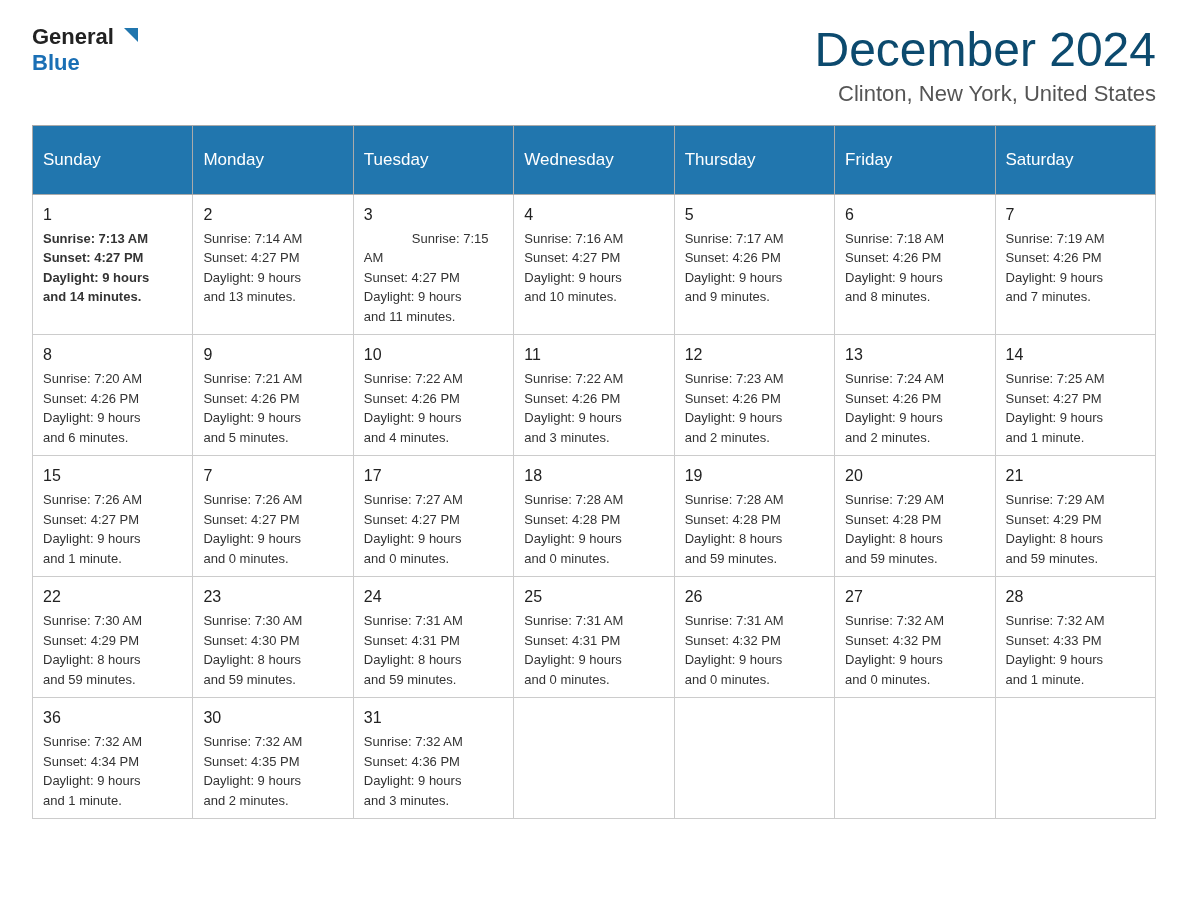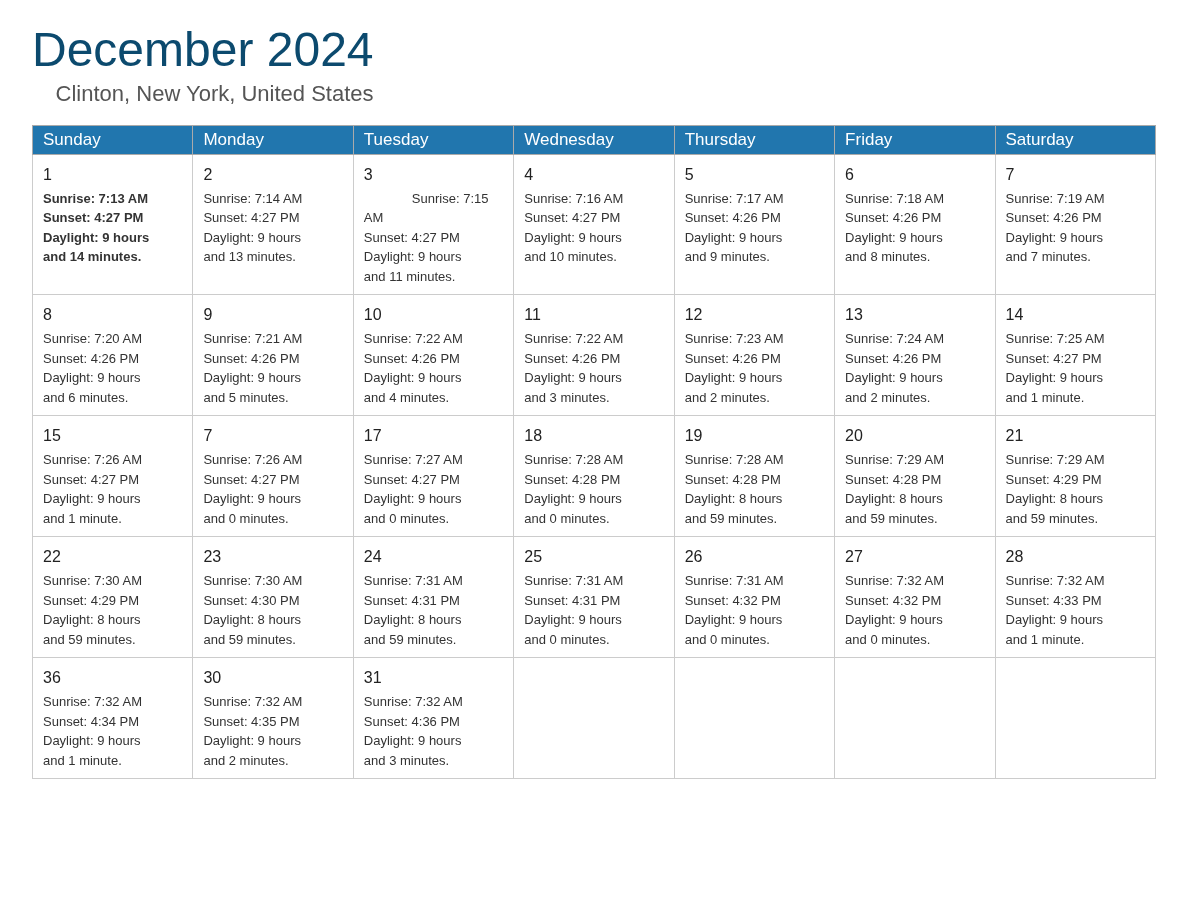--- a/index.html
+++ b/index.html
@@ -48,21 +48,21 @@
       margin-top: 4px;
     }
     .calendar {
       width: 100%;
       border-collapse: collapse;
       border: 1px solid #aaa;
     }
     .calendar th {
       background: #2176ae;
       color: #fff;
-      padding: 4px 10px;
+      padding: 24px 10px;
       font-size: 17px;
       font-weight: normal;
       text-align: left;
       border: 1px solid #aaa;
     }
     .calendar td {
       vertical-align: top;
       padding: 8px 10px;
       font-size: 13px;
       color: #222;
@@ -85,20 +85,31 @@
       background: #fff;
     }
     .week-row td {
       height: 110px;
     }
   </style>
 </head>
 <body>
 
 <div class="header-area">
+  <div class="logo">
+    <div style="display:flex;align-items:center;gap:0px;">
+      <span class="logo-text">General</span>
+      <span style="display:inline-block;margin-left:4px;">
+        <svg width="22" height="22" viewBox="0 0 22 22">
+          <polygon points="6,4 20,4 20,18" fill="#2176ae"></polygon>
+        </svg>
+      </span>
+    </div>
+    <span class="logo-blue">Blue</span>
+  </div>
   <div class="title-area">
     <div class="main-title">December 2024</div>
     <div class="subtitle">Clinton, New York, United States</div>
   </div>
 </div>
 
 <table class="calendar">
   <thead>
     <tr>
     <th>Sunday</th>

